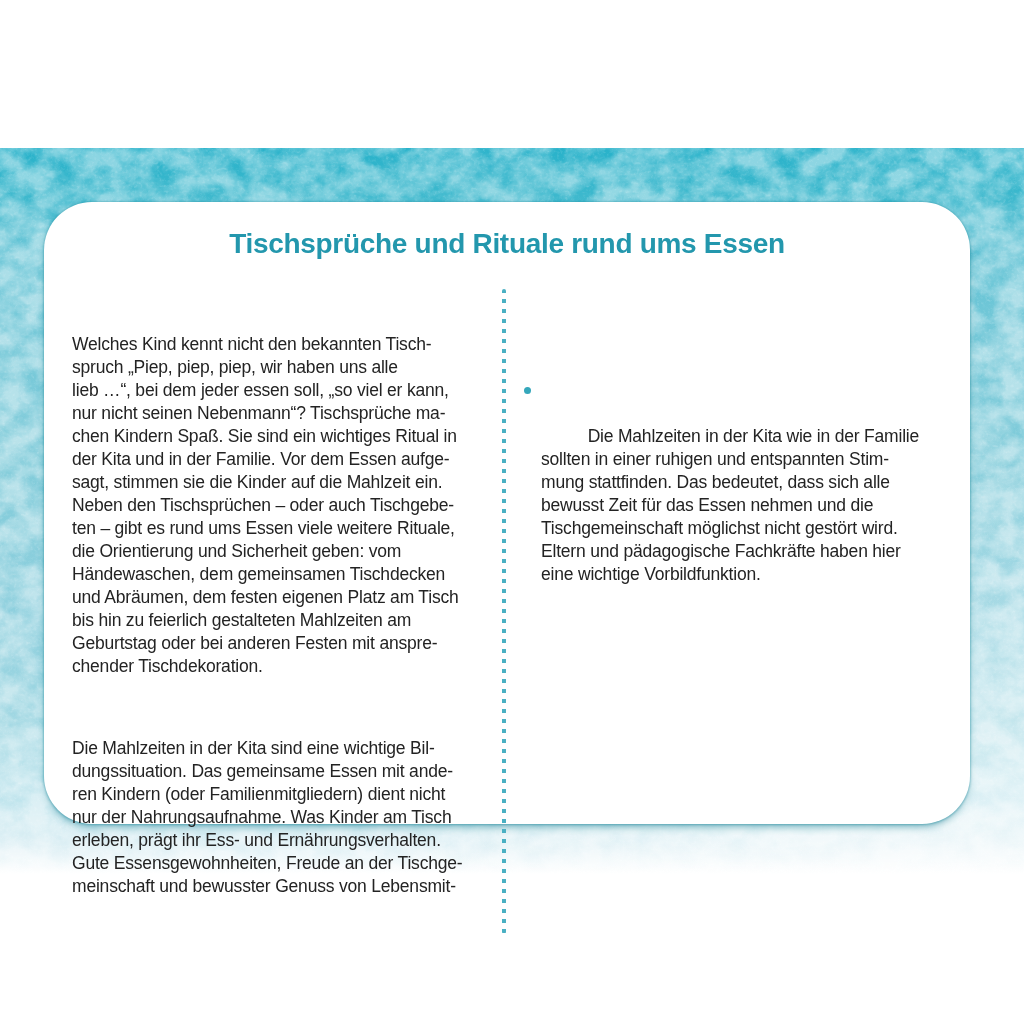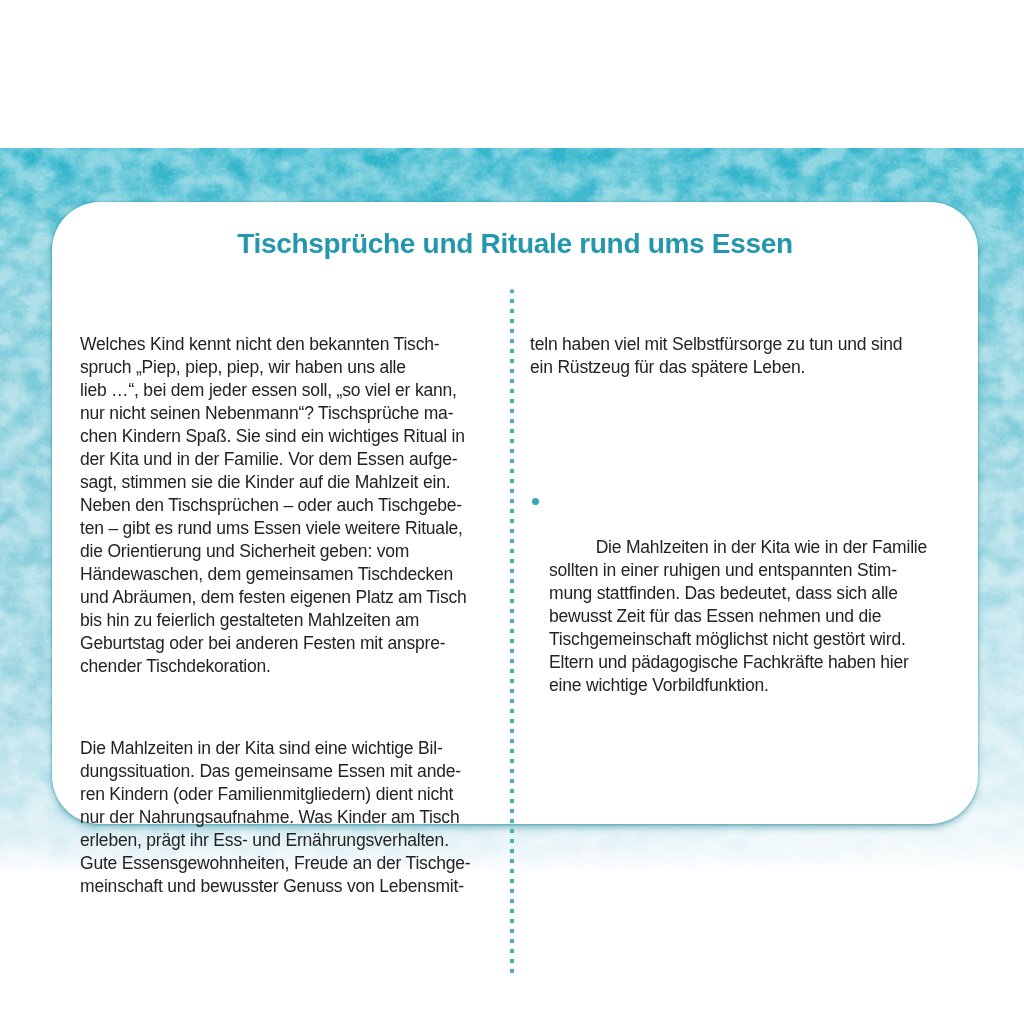--- a/index.html
+++ b/index.html
@@ -28,21 +28,21 @@
         #a2d8e3 580px,
         #bce3ec 650px,
         #dff0f5 700px,
         #ffffff 726px);
   }
   .band svg.noise { position: absolute; left: 0; top: 0; pointer-events: none; }
 
   
   .card {
     position: absolute;
-    left: 52px; top: 202px;
+    left: 44px; top: 202px;
     width: 926px; height: 622px;
     background: #ffffff;
     border-radius: 48px;
     box-shadow:
       0 0 2px 1px rgba(26, 138, 158, 0.35),
       0 5px 9px -3px rgba(21, 125, 145, 0.65);
   }
 
   .title {
     margin: 26px 40px 0 40px;
@@ -150,22 +150,20 @@
 ren Kindern (oder Familienmitgliedern) dient nicht
 nur der Nahrungsaufnahme. Was Kinder am Tisch
 erleben, prägt ihr Ess- und Ernährungsverhalten.
 Gute Essensgewohnheiten, Freude an der Tischge-
 meinschaft und bewusster Genuss von Lebensmit-</p>
     </div>
 
     <div class="divider"></div>
 
     <div class="col col-right">
-      <p class="intro">teln haben viel mit Selbstfürsorge zu tun und sind
-ein Rüstzeug für das spätere Leben.</p>
       <ul class="bullets">
         <li>
           <span class="dot"></span>
           <span>Die Mahlzeiten in der Kita wie in der Familie
 sollten in einer ruhigen und entspannten Stim-
 mung stattfinden. Das bedeutet, dass sich alle
 bewusst Zeit für das Essen nehmen und die
 Tischgemeinschaft möglichst nicht gestört wird.
 Eltern und pädagogische Fachkräfte haben hier
 eine wichtige Vorbildfunktion.</span>

